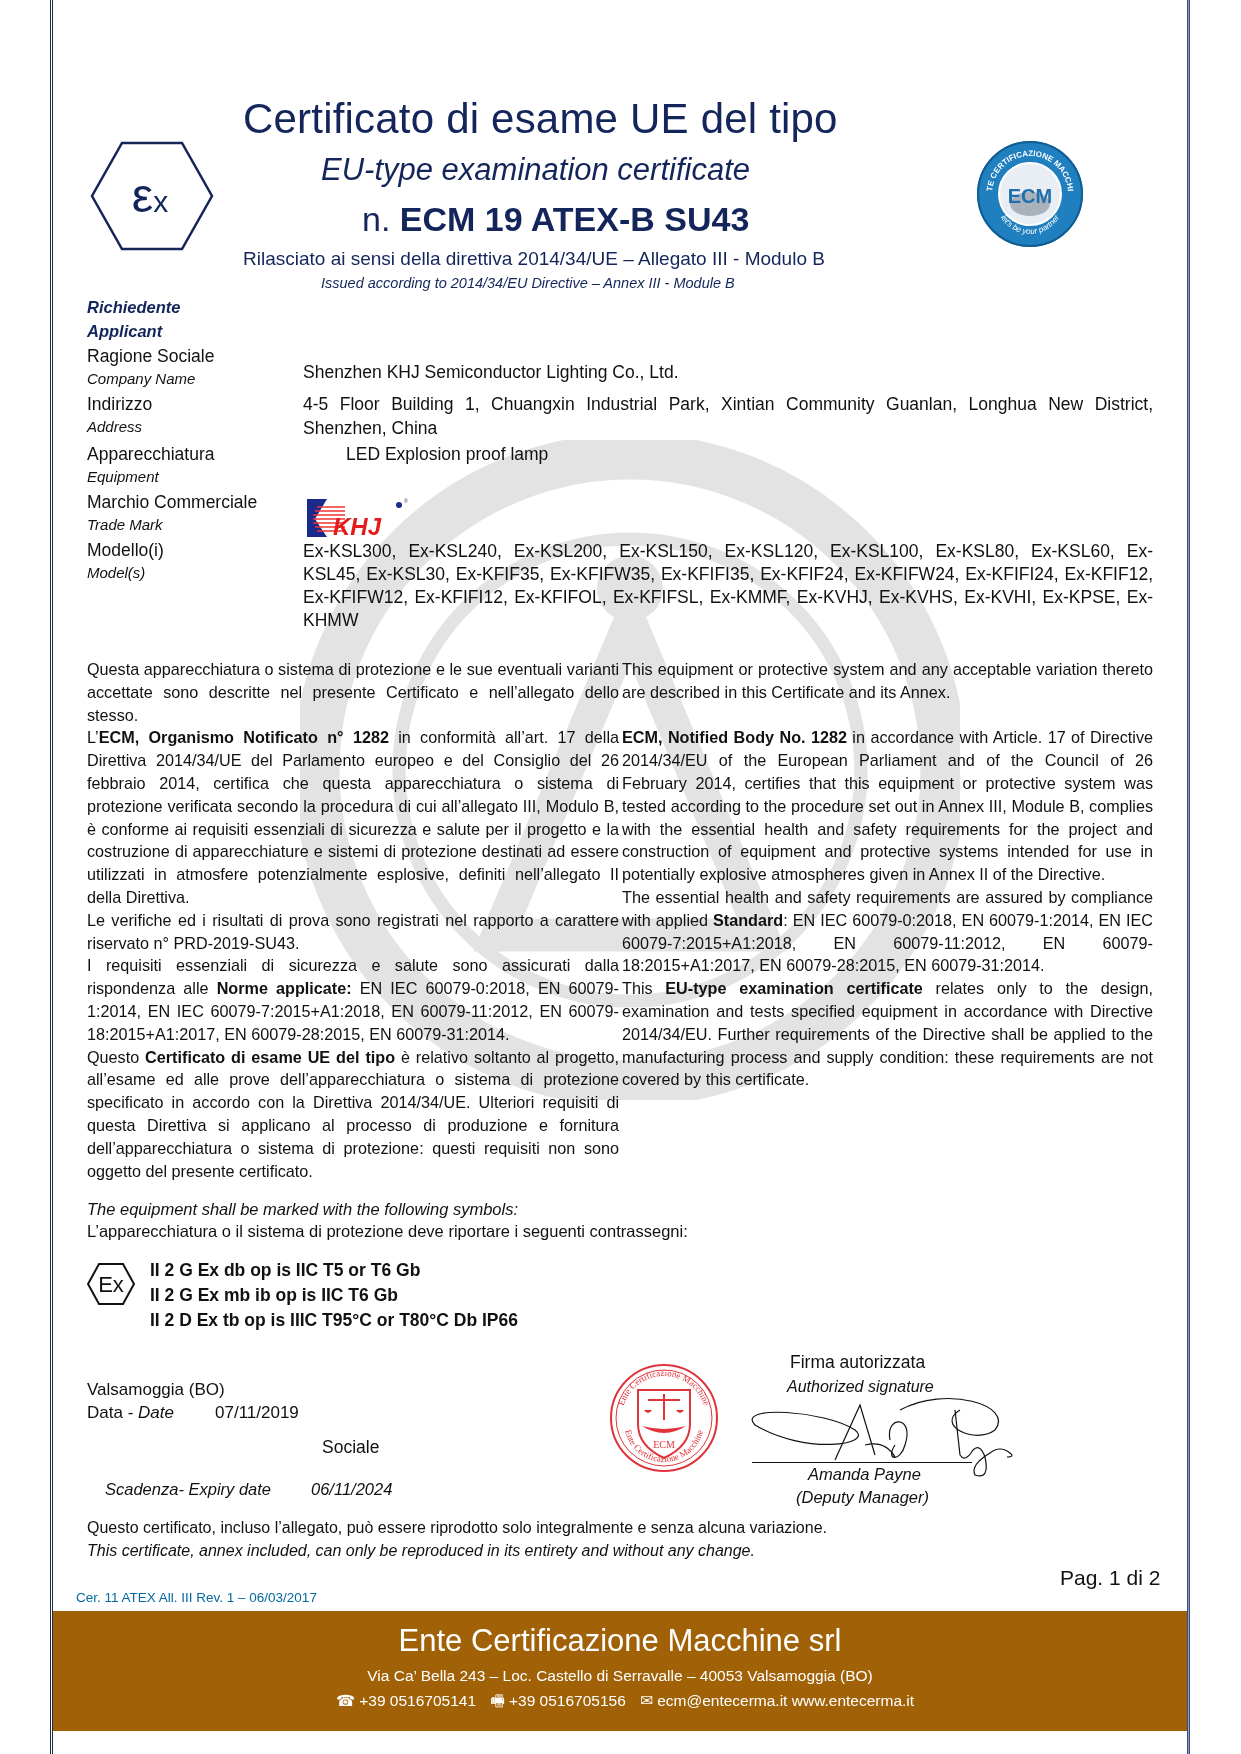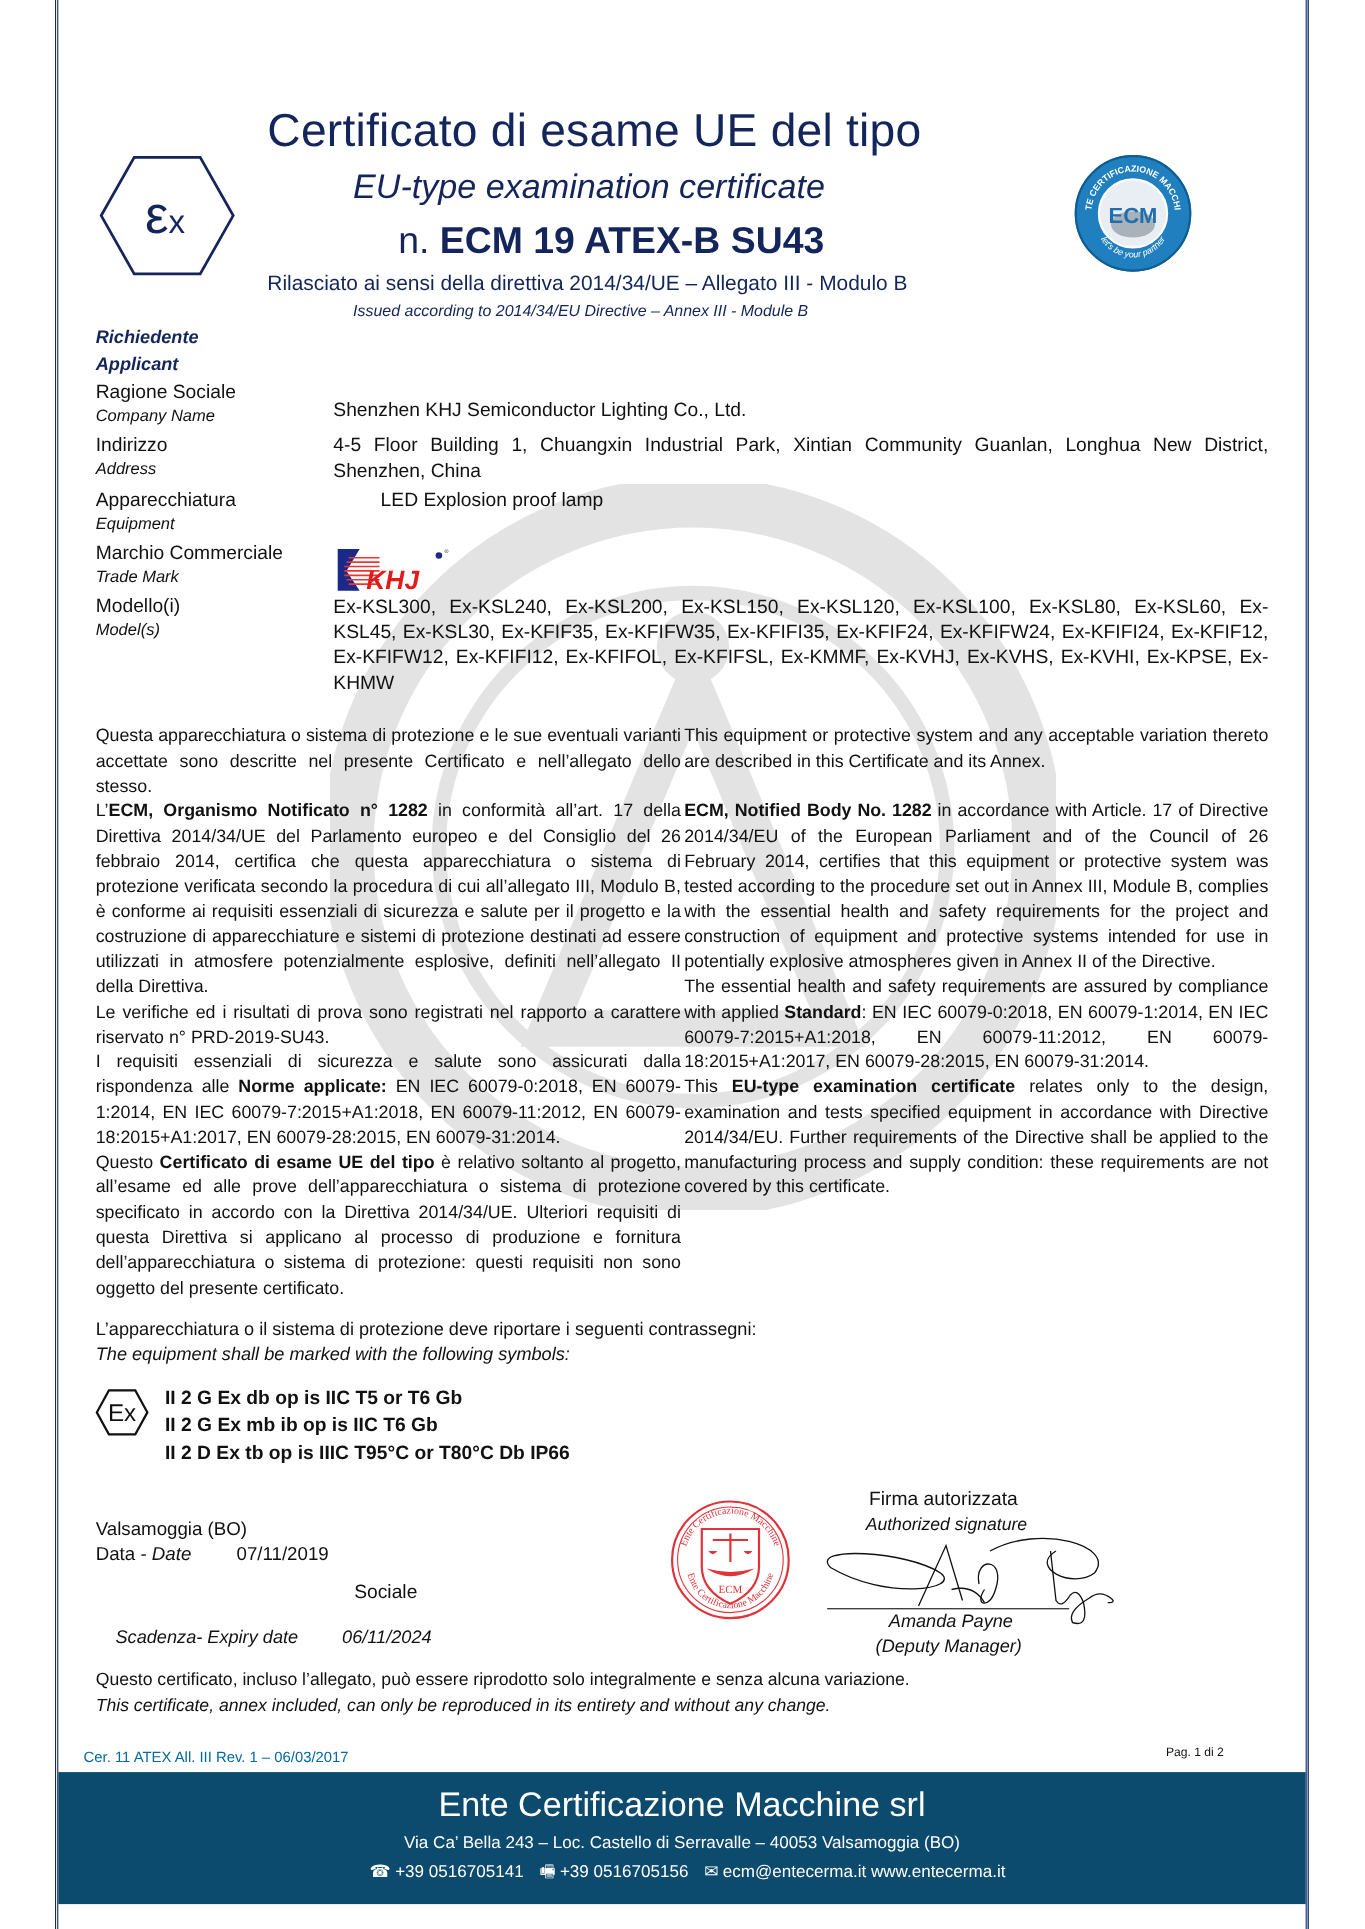--- a/index.html
+++ b/index.html
@@ -38,23 +38,23 @@
   .expiry .ev { margin-left:40px; }
   .stamp { position:absolute; left:608px; top:1362px; width:112px; height:112px; }
   .firma { position:absolute; left:790px; top:1352px; font-size:17.5px; }
   .firma-en { position:absolute; left:787px; top:1378px; font-size:16px; font-style:italic; }
   .sig-svg { position:absolute; left:745px; top:1385px; width:280px; height:100px; }
   .sig-line { position:absolute; left:752px; top:1462px; width:220px; height:1px; background:#111; }
   .signer { position:absolute; left:808px; top:1465px; font-size:16.5px; font-style:italic; }
   .signer-role { position:absolute; left:796px; top:1488px; font-size:16.5px; font-style:italic; }
   .repro { position:absolute; left:87px; top:1516px; font-size:16px; line-height:23px; }
   .repro .it { font-style:italic; }
-  .pag { position:absolute; left:1060px; top:1566px; font-size:11px;margin-top:21px; }
+  .pag { position:absolute; left:1060px; top:1566px; font-size:21px; }
   .cer { position:absolute; left:76px; top:1590px; font-size:13.5px; color:#0369a1; }
-  .footer { position:absolute; left:53px; top:1611px; width:1134px; height:120px; background:#0c4a6e; color:#fff; text-align:center; }
+  .footer { position:absolute; left:53px; top:1611px; width:1134px; height:120px; background:#a16207; color:#fff; text-align:center; }
   .footer .fname { font-size:31px; margin-top:12px; }
   .footer .faddr { font-size:15.5px; margin-top:8px; }
   .footer .fcontact { font-size:15.5px; margin-top:4px; }
   .footer .ic { display:inline-block; margin:0 4px 0 10px; }
   .khj { position:absolute; left:305px; top:497px; width:112px; height:42px; }
 </style>
 </head>
 <body>
 
 <div class="page">
@@ -148,22 +148,22 @@
     <p><span>Questo </span><b>Certificato di esame UE del tipo</b><span> è relativo soltanto al progetto, all’esame ed alle prove dell’apparecchiatura o sistema di protezione specificato in accordo con la Direttiva 2014/34/UE. Ulteriori requisiti di questa Direttiva si applicano al processo di produzione e fornitura dell’apparecchiatura o sistema di protezione: questi requisiti non sono oggetto del presente certificato.</span></p>
   </div>
   <div class="col col-right">
     <p style="margin-bottom:22.8px;">This equipment or protective system and any acceptable variation thereto are described in this Certificate and its Annex.</p>
     <p><b>ECM, Notified Body No. 1282</b><span> in accordance with Article. 17 of Directive 2014/34/EU of the European Parliament and of the Council of 26 February 2014, certifies that this equipment or protective system was tested according to the procedure set out in Annex III, Module B, complies with the essential health and safety requirements for the project and construction of equipment and protective systems intended for use in potentially explosive atmospheres given in Annex II of the Directive.</span></p>
     <p><span>The essential health and safety requirements are assured by compliance with applied </span><b>Standard</b><span>: EN IEC 60079-0:2018, EN 60079-1:2014, EN IEC 60079-7:2015+A1:2018, EN 60079-11:2012, EN 60079-18:2015+A1:2017, EN 60079-28:2015, EN 60079-31:2014.</span></p>
     <p><span>This </span><b>EU-type examination certificate</b><span> relates only to the design, examination and tests specified equipment in accordance with Directive 2014/34/EU. Further requirements of the Directive shall be applied to the manufacturing process and supply condition: these requirements are not covered by this certificate.</span></p>
   </div>
 
   <div class="mark-intro">
+    <div style="font-style:italic;">The equipment shall be marked with the following symbols:</div>
     <div>L’apparecchiatura o il sistema di protezione deve riportare i seguenti contrassegni:</div>
-    <div style="font-style:italic;">The equipment shall be marked with the following symbols:</div>
   </div>
   <svg class="ex-small" viewBox="0 0 50 44">
     <polygon points="13,2 37,2 48,22 37,42 13,42 2,22" fill="none" stroke="#111" stroke-width="2"></polygon>
     <text x="25" y="30" text-anchor="middle" font-family="Liberation Sans, sans-serif" font-size="22" fill="#111">Ex</text>
   </svg>
   <div class="marks">
     <div>II 2 G Ex db op is IIC T5 or T6 Gb</div>
     <div>II 2 G Ex mb ib op is IIC T6 Gb</div>
     <div>II 2 D Ex tb op is IIIC T95°C or T80°C Db IP66</div>
   </div>

